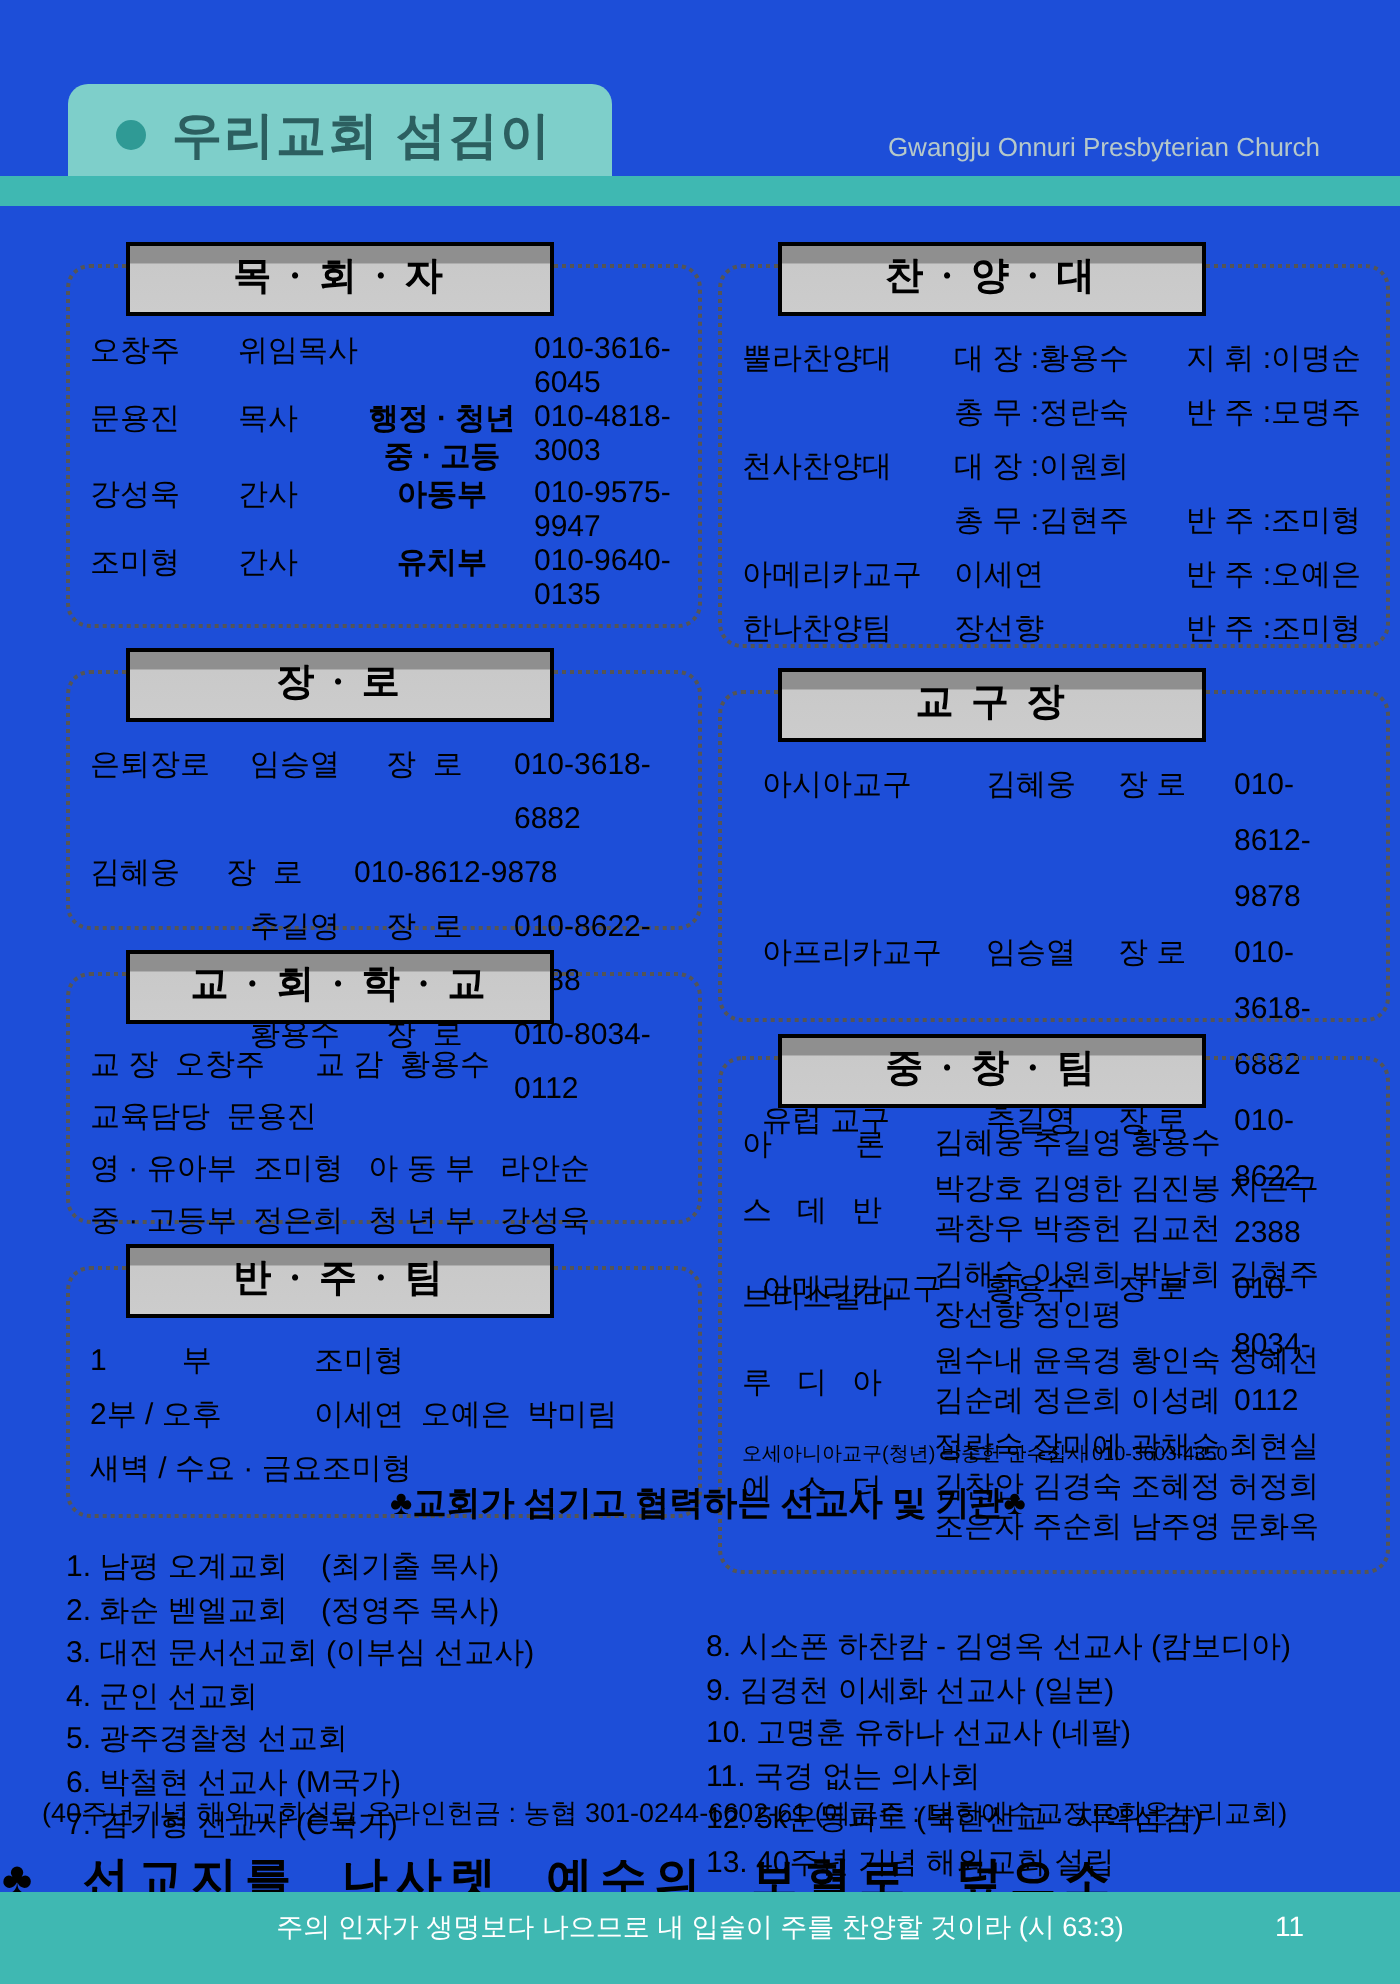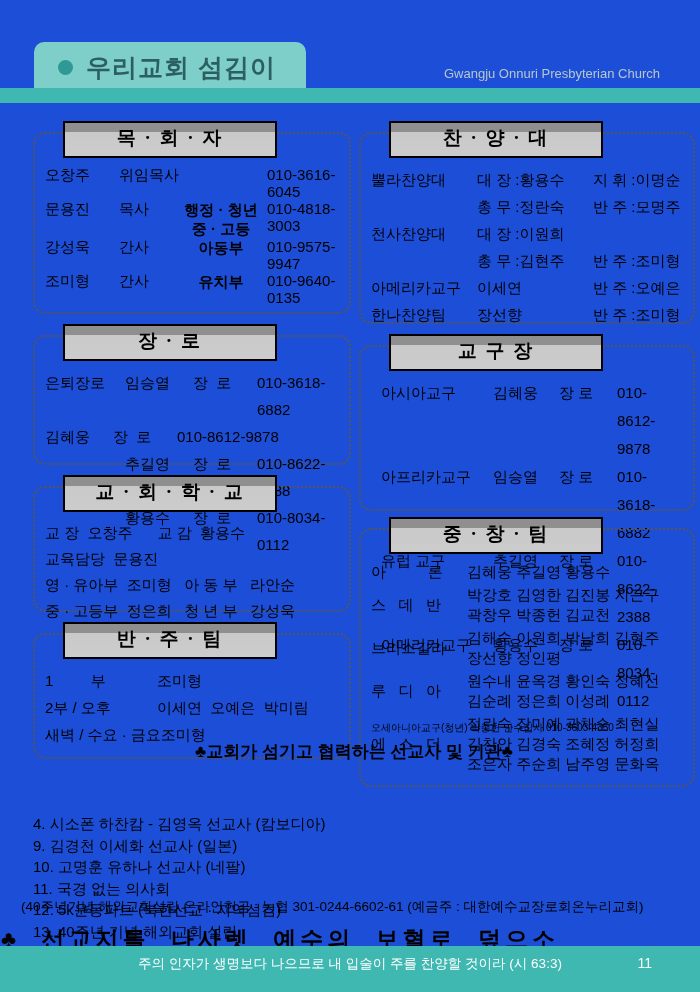--- a/index.html
+++ b/index.html
@@ -342,23 +342,39 @@
             </div>
           </div>
       </div>
 
     </div>
   </div>
 
   <div class="missions">
     <div class="missions-heading">♣교회가 섬기고 협력하는 선교사 및 기관♣</div>
     <div class="missions-cols">
+      <div class="m-left">
+
+          <div class="m-item">1. 남평 오계교회    (최기출 목사)</div>
+
+          <div class="m-item">2. 화순 벧엘교회    (정영주 목사)</div>
+
+          <div class="m-item">3. 대전 문서선교회 (이부심 선교사)</div>
+
+          <div class="m-item">4. 군인 선교회</div>
+
+          <div class="m-item">5. 광주경찰청 선교회</div>
+
+          <div class="m-item">6. 박철현 선교사 (M국가)</div>
+
+          <div class="m-item">7. 김기형 선교사 (C국가)</div>
+        </div>
       <div class="m-right">
 
-          <div class="m-item">4. 시소폰 하찬캄 - 김영옥 선교사 (캄보디아)</div>
+          <div class="m-item">8. 시소폰 하찬캄 - 김영옥 선교사 (캄보디아)</div>
 
           <div class="m-item">9. 김경천 이세화 선교사 (일본)</div>
 
           <div class="m-item">10. 고명훈 유하나 선교사 (네팔)</div>
 
           <div class="m-item">11. 국경 없는 의사회</div>
 
           <div class="m-item">12. 5k운동파트 (북한선교 · 지역섬김)</div>
 
           <div class="m-item">13. 40주년 기념 해외교회 설립</div>

